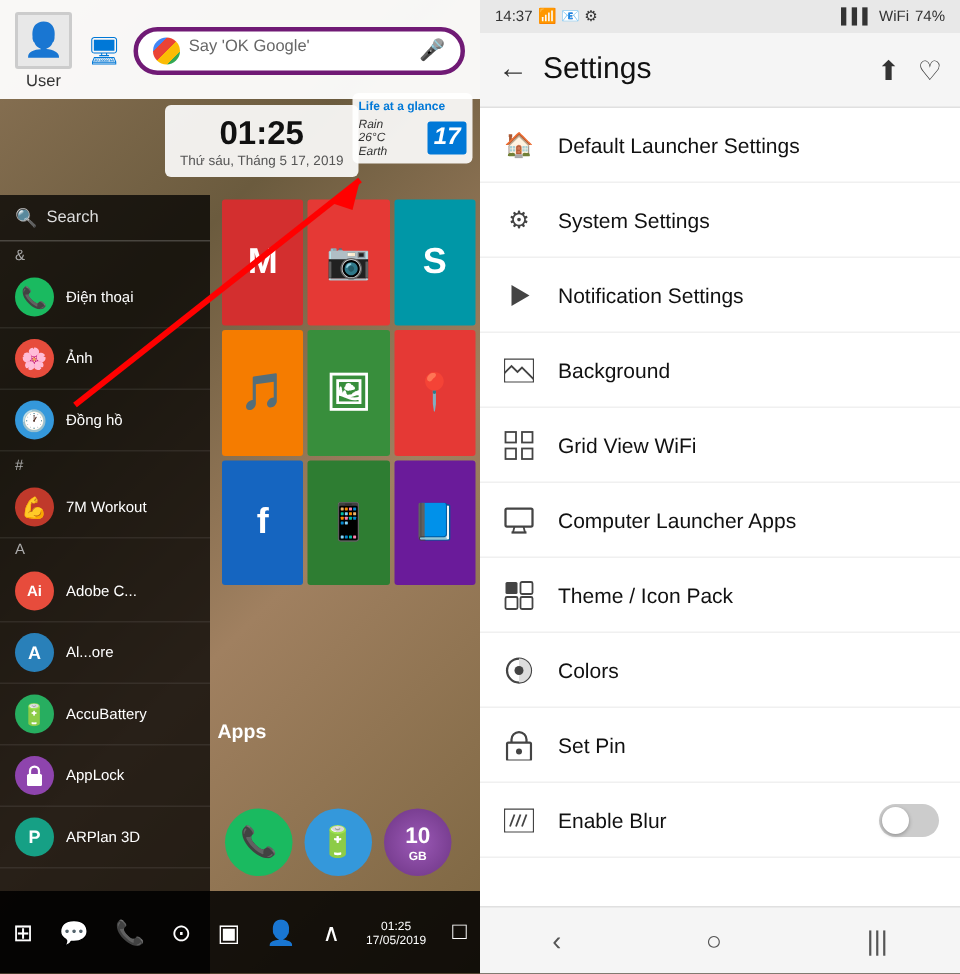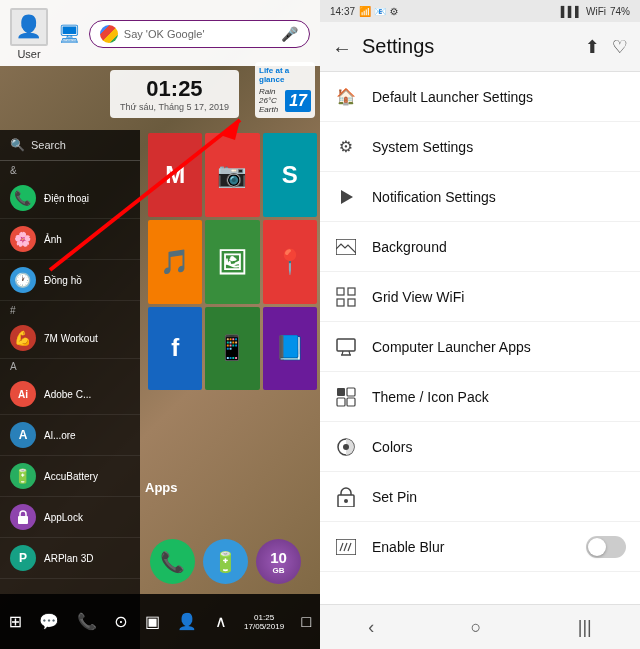--- a/index.html
+++ b/index.html
@@ -56,24 +56,23 @@
       color: #333;
       margin-top: 2px;
     }
     .pc-icon {
       font-size: 18px;
       color: #0078d7;
     }
     .search-bar-left {
       flex: 1;
       background: white;
-      border: 1px solid #701a75;
+      border: 3px solid #701a75;
       border-radius: 20px;
       display: flex;
-      align-items: center;
       padding: 4px 10px;
       gap: 6px;
     }
     .g-logo {
       width: 18px;
       height: 18px;
       border-radius: 50%;
       background: linear-gradient(135deg, #4285f4 25%, #ea4335 25% 50%, #fbbc05 50% 75%, #34a853 75%);
       flex-shrink: 0;
     }
@@ -106,21 +105,21 @@
     .time-date {
       font-size: 9px;
       color: #555;
     }
 
     
     .glance-widget {
       position: absolute;
       top: 62px;
       right: 5px;
-      width: 60px;
+      width: 80px;
       background: rgba(255,255,255,0.9);
       border-radius: 4px;
       padding: 4px;
       z-index: 8;
       font-size: 9px;
     }
     .glance-title {
       font-size: 8px;
       color: #0078d7;
       font-weight: bold;

